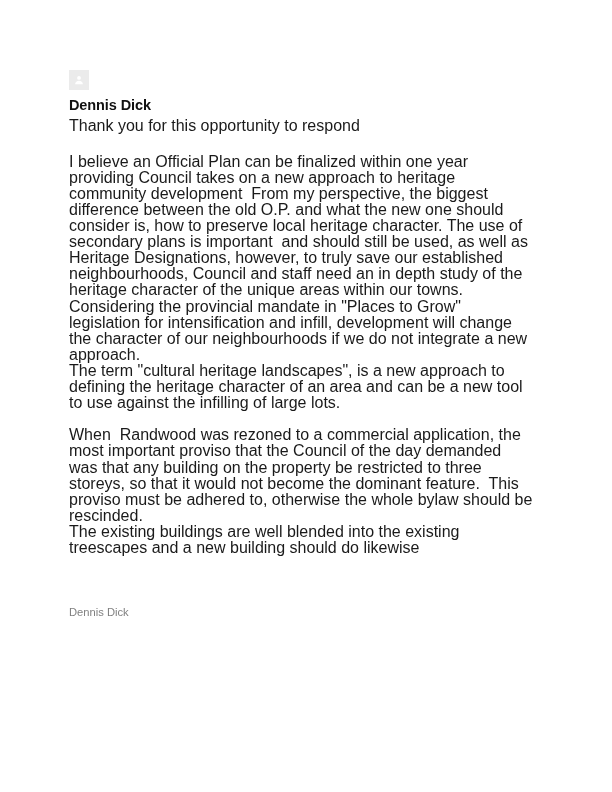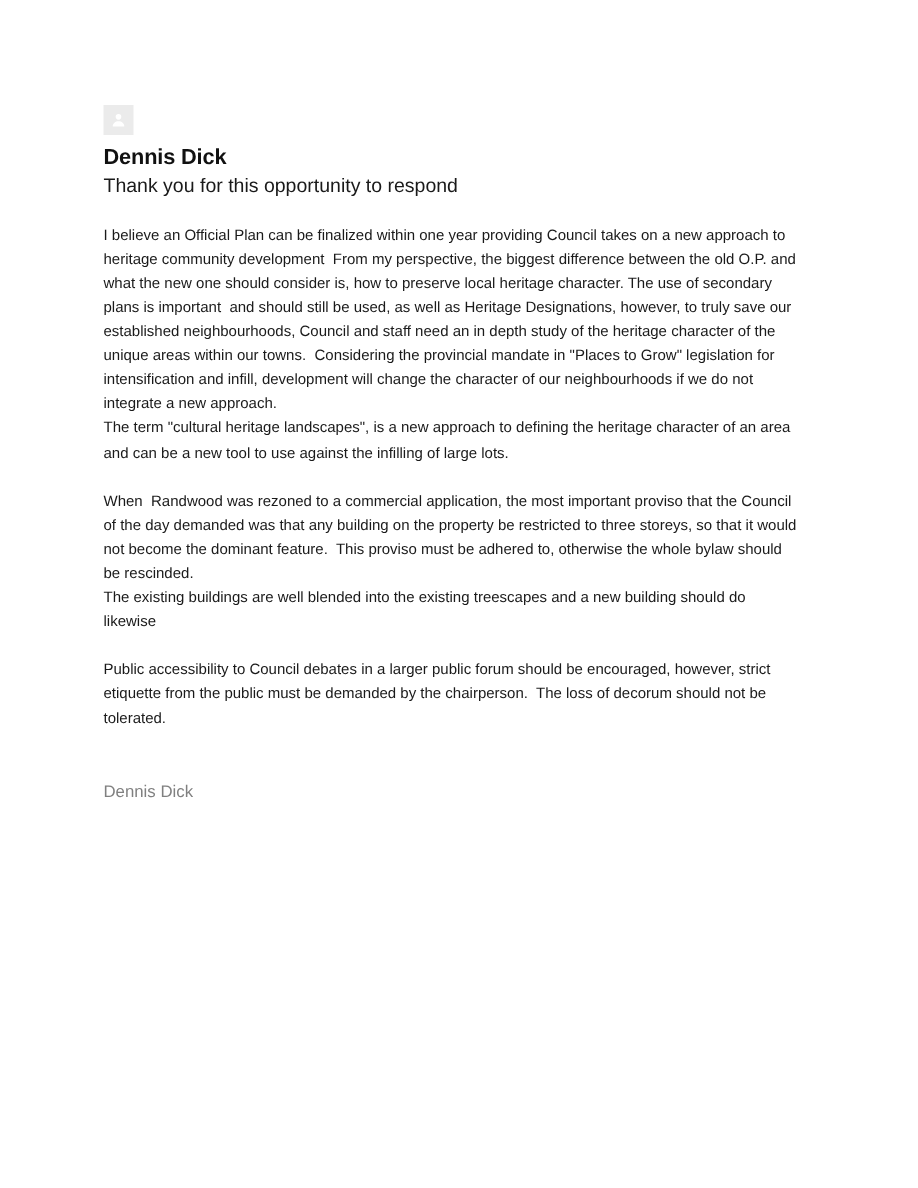--- a/index.html
+++ b/index.html
@@ -49,34 +49,34 @@
   .author-name {
     font-size: 14.5px;
     font-weight: bold;
     color: #111111;
     line-height: 1.25;
     letter-spacing: -0.1px;
     margin: 0 0 1px 0;
   }
 
   .author-subtitle {
-    font-size: 13px;
+    font-size: 16px;
     font-weight: normal;
     color: #1a1a1a;
     line-height: 1.35;
     margin: 0;
   }
 
   
   .body-copy {
     margin-top: 17px;
   }
 
   .para {
-    font-size: 10px;
+    font-size: 16px;
     color: #1a1a1a;
     line-height: 16.1px;
     margin: 0;
     white-space: pre-wrap;
     text-align: left;
     max-width: 478px;
     overflow-wrap: break-word;
   }
 
   .para-gap {
@@ -118,21 +118,20 @@
     <p class="para">I believe an Official Plan can be finalized within one year providing Council takes on a new approach to heritage community development  From my perspective, the biggest difference between the old O.P. and what the new one should consider is, how to preserve local heritage character. The use of secondary plans is important  and should still be used, as well as Heritage Designations, however, to truly save our established neighbourhoods, Council and staff need an in depth study of the heritage character of the unique areas within our towns.  Considering the provincial mandate in "Places to Grow" legislation for intensification and infill, development will change the character of our neighbourhoods if we do not integrate a new approach.
 The term "cultural heritage landscapes", is a new approach to defining the heritage character of an area and can be a new tool to use against the infilling of large lots.</p>
 
     <div class="para-gap"></div>
 
     <p class="para">When  Randwood was rezoned to a commercial application, the most important proviso that the Council of the day demanded was that any building on the property be restricted to three storeys, so that it would not become the dominant feature.  This proviso must be adhered to, otherwise the whole bylaw should be rescinded.
 The existing buildings are well blended into the existing treescapes and a new building should do likewise</p>
 
     <div class="para-gap"></div>
 
-    <p class="para">Public accessibility to Council debates in a larger public forum should be encouraged, however, strict etiquette from the public must be demanded by the chairperson.  The loss of decorum should not be tolerated.</p>
 
     <div class="para-gap"></div>
 
 
     <div class="sig-gap"></div>
 
     <p class="signature">Dennis Dick</p>
   </div>
 
 </div>

